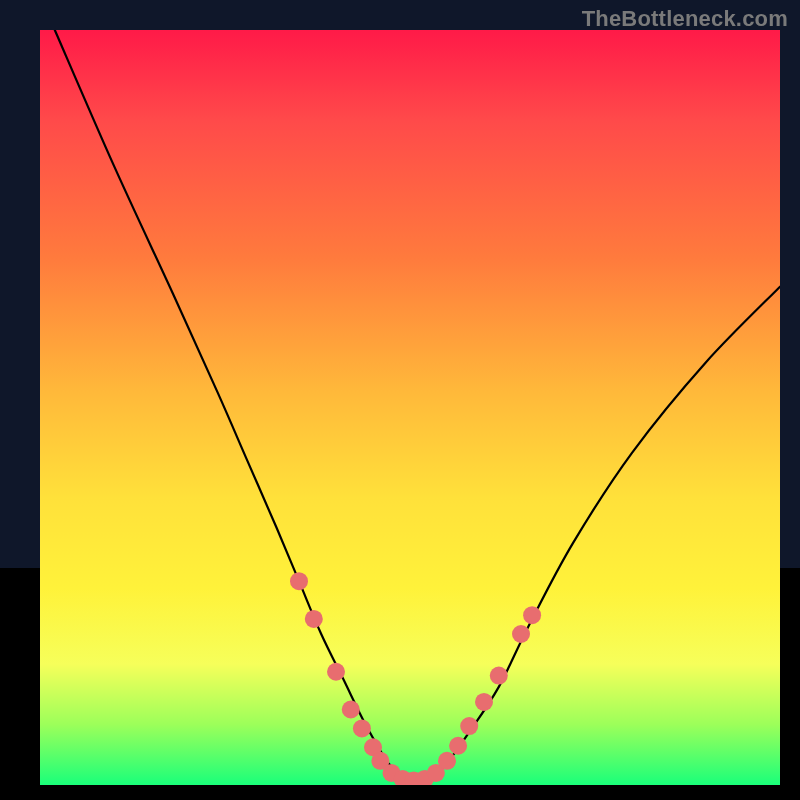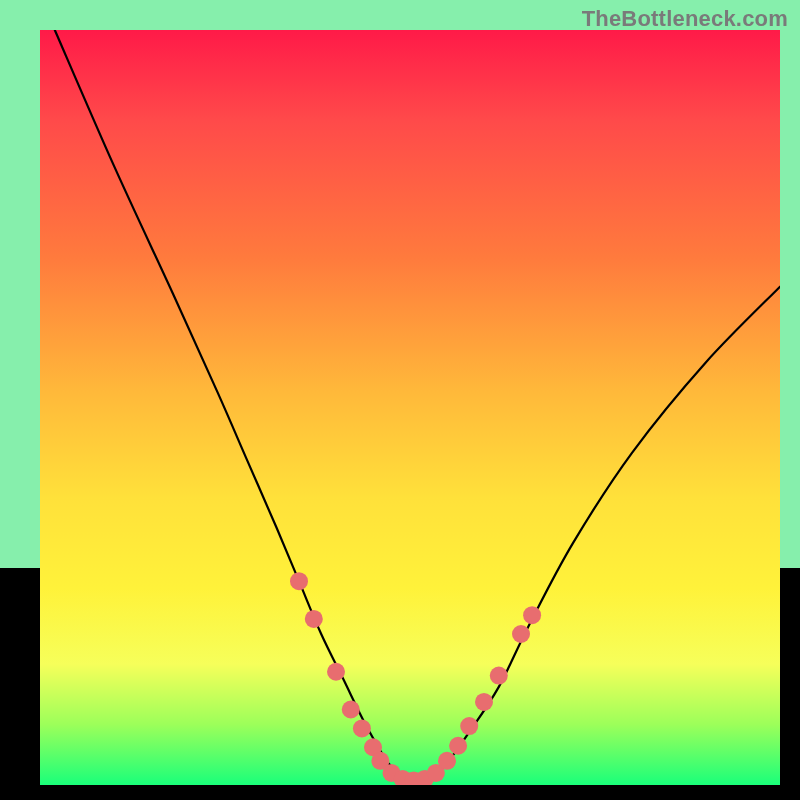--- a/index.html
+++ b/index.html
@@ -8,21 +8,21 @@
     width: 800px;
     height: 800px;
     background: #000;
     overflow: hidden;
     font-family: Arial, Helvetica, sans-serif;
   }
   .frame {
     position: relative;
     width: 800px;
     height: 568px;
-    background: #86efac;
+    background: #0f172a;
   }
   .watermark {
     position: absolute;
     top: 6px;
     right: 12px;
     color: #7a7a7a;
     font-size: 22px;
     font-weight: 600;
     letter-spacing: 0.2px;
     z-index: 10;

